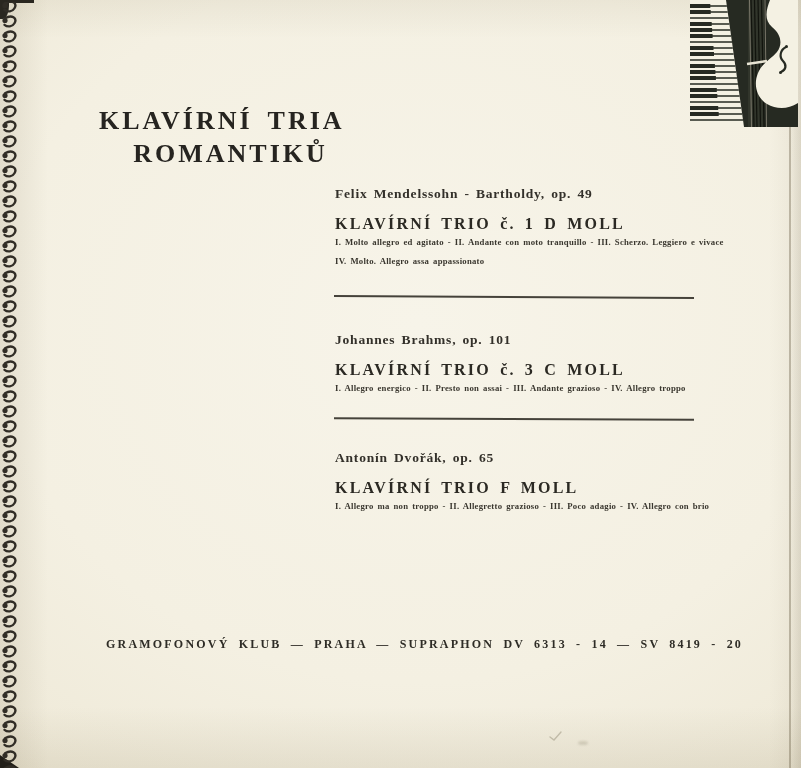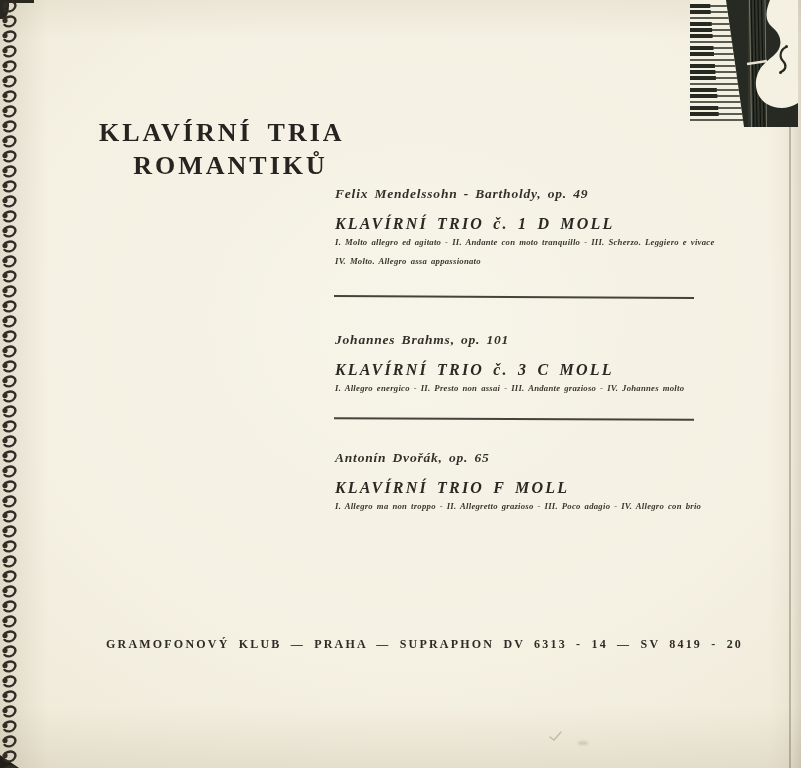--- a/index.html
+++ b/index.html
@@ -16,28 +16,28 @@
   }
   .binding{position:absolute;left:0;top:0;z-index:3;}
   .corner-tl{position:absolute;left:0;top:0;width:9px;height:19px;background:#2a2720;border-radius:0 0 70% 0;z-index:2;}
   .edge-top{position:absolute;left:0;top:0;width:34px;height:3px;background:#2a2720;z-index:2;}
   .corner-bl{position:absolute;left:0;bottom:0;width:19px;height:13px;background:#221f19;clip-path:polygon(0 0,100% 100%,0 100%);z-index:2;}
   .page-edge-right{position:absolute;right:10px;top:0;width:2px;height:100%;background:rgba(105,95,70,0.38);z-index:1;}
   .page-edge-soft{position:absolute;right:0;top:0;width:10px;height:100%;background:linear-gradient(90deg,rgba(0,0,0,0) 0%,rgba(90,80,55,0.10) 100%);z-index:1;}
 
   .logo{position:absolute;left:690px;top:0;width:108px;height:127px;z-index:4;}
 
-  .title{position:absolute;left:99px;top:116px;width:263px;z-index:2;}
+  .title{position:absolute;left:99px;top:104px;width:263px;z-index:2;}
   .title-l1,.title-l2{
     font-weight:700;font-size:26px;line-height:33px;
     letter-spacing:3px;word-spacing:6px;color:#262420;white-space:nowrap;
   }
   .title-l2{text-align:center;}
 
-  .section{position:absolute;left:335px;width:372px;z-index:2;font-style:italic;}
+  .section{position:absolute;left:335px;width:372px;z-index:2;}
   .sec-1{top:186px;} .sec-2{top:332px;} .sec-3{top:450px;}
   .composer{font-weight:700;font-size:13.5px;letter-spacing:0.8px;word-spacing:2px;color:#33302a;white-space:nowrap;}
   .work{margin-top:13px;font-weight:700;font-size:16px;letter-spacing:2.2px;word-spacing:3px;color:#2b2923;white-space:nowrap;}
   .movements{font-weight:700;font-size:8.7px;letter-spacing:0.25px;word-spacing:1.5px;line-height:19px;color:#3a372f;}
   .movements div{white-space:nowrap;}
 
   .divider{position:absolute;left:334px;width:360px;border-top:2px solid #45423a;z-index:2;}
   .div-1{top:296px;transform:rotate(0.35deg);}
   .div-2{top:418px;transform:rotate(0.2deg);}
 
@@ -144,21 +144,21 @@
       <div>IV. Molto. Allegro assa appassionato</div>
     </div>
   </div>
 
   <div class="divider div-1"></div>
 
   <div class="section sec-2">
     <div class="composer">Johannes Brahms, op. 101</div>
     <div class="work">KLAVÍRNÍ TRIO č. 3 C MOLL</div>
     <div class="movements">
-      <div>I. Allegro energico - II. Presto non assai - III. Andante grazioso - IV. Johannes molto</div>
+      <div>I. Allegro energico - II. Presto non assai - III. Andante grazioso - IV. Allegro troppo</div>
     </div>
   </div>
 
   <div class="divider div-2"></div>
 
   <div class="section sec-3">
     <div class="composer">Antonín Dvořák, op. 65</div>
     <div class="work">KLAVÍRNÍ TRIO F MOLL</div>
     <div class="movements">
       <div>I. Allegro ma non troppo - II. Allegretto grazioso - III. Poco adagio - IV. Allegro con brio</div>

